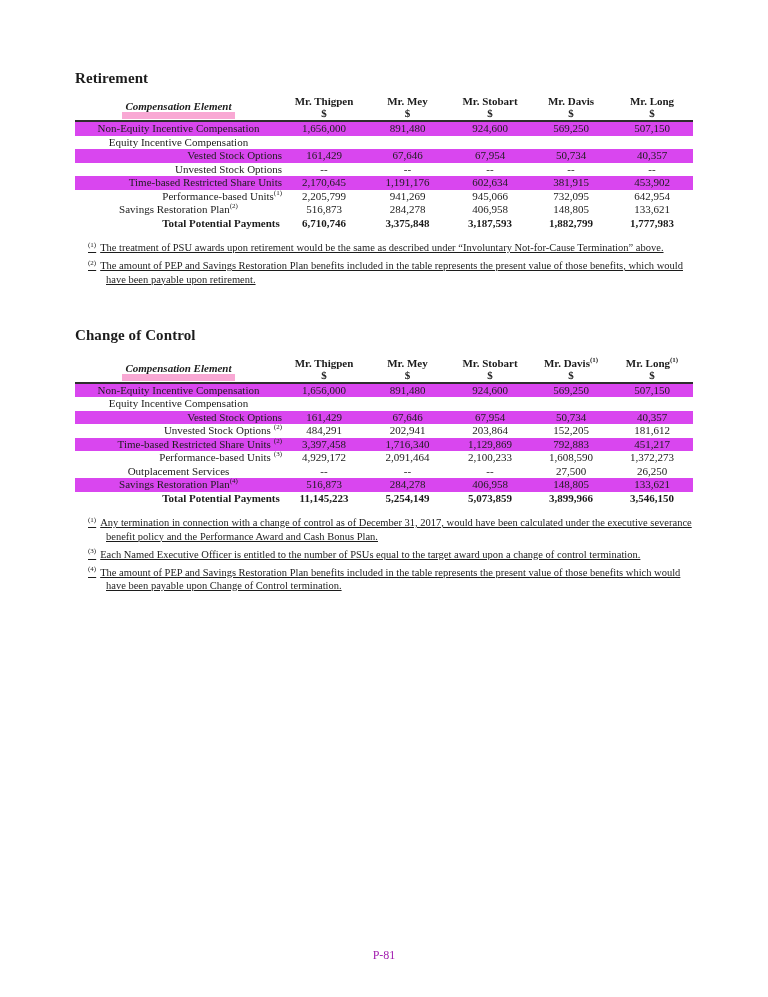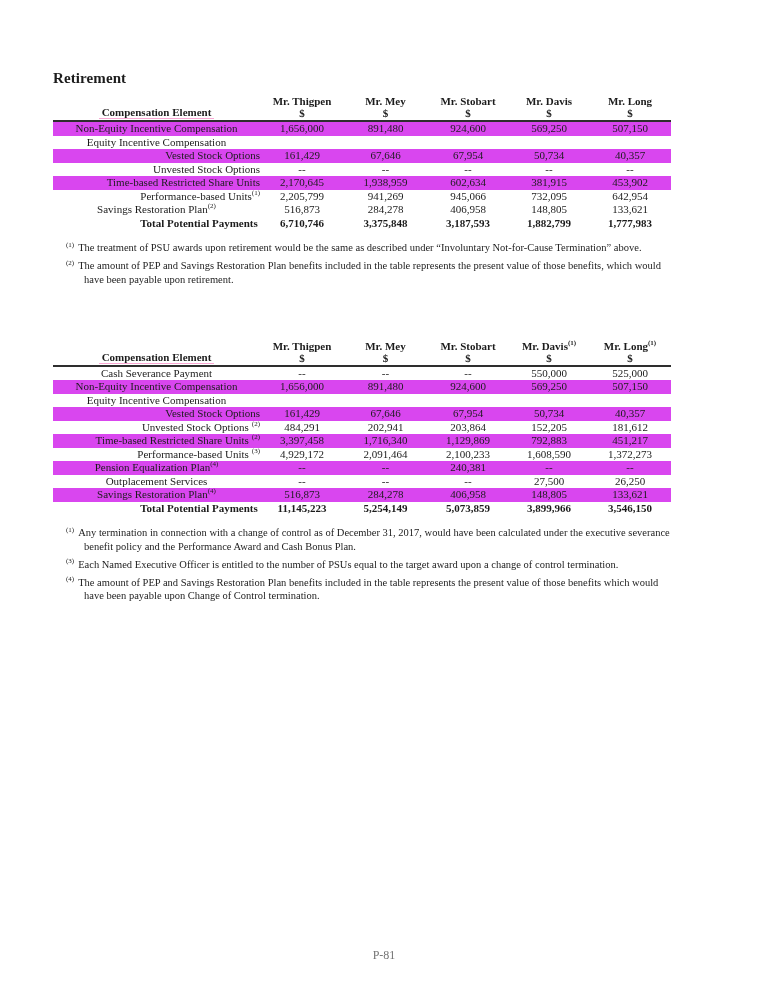--- a/index.html
+++ b/index.html
@@ -7,21 +7,21 @@
   .page {
     position: relative;
     width: 768px;
     height: 997px;
     margin: 0 auto;
     background: #ffffff;
     font-family: "Liberation Serif", "DejaVu Serif", serif;
     color: #1c1c1c;
     overflow: hidden;
   }
-  .content { padding: 0 53px; }
+  .content { padding: 0 75px; }
 
   .section-title {
     font-size: 15px;
     font-weight: bold;
     margin: 0;
     letter-spacing: 0.1px;
   }
   .sec-retirement { padding-top: 70px; }
   .sec-coc { padding-top: 36px; }
 
@@ -36,22 +36,23 @@
   table.comp-table th {
     font-size: 11px;
     font-weight: bold;
     line-height: 12px;
     vertical-align: bottom;
     padding: 0 0 1px 0;
     border-bottom: 2.5px solid #2e2e2e;
   }
   .elem-underline {
     display: inline-block;
-    border-bottom: 1px solid #f9a8d4;
+    border-bottom: 7px solid #f9a8d4;
     padding: 0 3px 0 3px;
+    font-style: italic;
   }
   th.th-element { text-align: center; padding-left: 48px; }
 
   table.comp-table td {
     font-size: 11px;
     line-height: 13.5px;
     padding: 0;
     text-align: center;
     white-space: nowrap;
     overflow: hidden;
@@ -70,36 +71,37 @@
   sup.gap { margin-left: 3px; }
 
   .footnotes { margin-top: 11px; }
   .footnote {
     margin: 0 0 4.5px 13px;
     padding-left: 18px;
     text-indent: -18px;
     font-size: 10.5px;
     line-height: 13.5px;
     max-width: 612px;
+    text-decoration: underline;
   }
   .footnote sup {
     font-size: 7px;
     line-height: 0;
     vertical-align: super;
     margin-right: 4px;
   }
 
   .page-footer {
     position: absolute;
     left: 0;
     right: 0;
     top: 948px;
     text-align: center;
     font-size: 12px;
-    color: #737373;
+    color: #a21caf;
   }
 </style>
 </head>
 <body>
 
 <div class="page">
   <div class="content">
 
     <div class="sec-retirement">
       <h2 class="section-title">Retirement</h2>
@@ -166,21 +168,21 @@
               <td class="label-cell"><span>Unvested Stock Options</span></td>
               <td>--</td>
               <td>--</td>
               <td>--</td>
               <td>--</td>
               <td>--</td>
             </tr>
             <tr class="shaded indent ">
               <td class="label-cell"><span>Time-based Restricted Share Units</span></td>
               <td>2,170,645</td>
-              <td>1,938,959</td>
+              <td>1,191,176</td>
               <td>602,634</td>
               <td>381,915</td>
               <td>453,902</td>
             </tr>
             <tr class="indent ">
               <td class="label-cell"><span>Performance-based Units</span><sup class="lbl-sup">(1)</sup></td>
               <td>2,205,799</td>
               <td>941,269</td>
               <td>945,066</td>
               <td>732,095</td>
@@ -204,20 +206,21 @@
             </tr>
           </tbody>
         </table>
       <div class="footnotes">
           <div class="footnote"><sup>(1)</sup><span>The treatment of PSU awards upon retirement would be the same as described under “Involuntary Not-for-Cause Termination” above.</span></div>
           <div class="footnote"><sup>(2)</sup><span>The amount of PEP and Savings Restoration Plan benefits included in the table represents the present value of those benefits, which would have been payable upon retirement.</span></div>
         </div>
     </div>
 
     <div class="sec-coc">
+      <h2 class="section-title">Change of Control</h2>
       <table class="comp-table">
           <colgroup>
             <col style="width: 207px;">
             <col style="width: 84px;">
             <col style="width: 83px;">
             <col style="width: 82px;">
             <col style="width: 80px;">
             <col style="width: 82px;">
           </colgroup>
           <thead>
@@ -239,28 +242,20 @@
                 <div><span>Mr. Davis</span><sup class="hdr-sup">(1)</sup></div>
                 <div>$</div>
               </th>
               <th>
                 <div><span>Mr. Long</span><sup class="hdr-sup">(1)</sup></div>
                 <div>$</div>
               </th>
             </tr>
           </thead>
           <tbody>
-            <tr>
-              <td class="label-cell"><span>Cash Severance Payment</span></td>
-              <td>--</td>
-              <td>--</td>
-              <td>--</td>
-              <td>550,000</td>
-              <td>525,000</td>
-            </tr>
             <tr class="shaded ">
               <td class="label-cell"><span>Non-Equity Incentive Compensation</span></td>
               <td>1,656,000</td>
               <td>891,480</td>
               <td>924,600</td>
               <td>569,250</td>
               <td>507,150</td>
             </tr>
             <tr>
               <td class="label-cell"><span>Equity Incentive Compensation</span></td>
@@ -294,28 +289,20 @@
               <td>792,883</td>
               <td>451,217</td>
             </tr>
             <tr class="indent ">
               <td class="label-cell"><span>Performance-based Units</span><sup class="lbl-sup gap">(3)</sup></td>
               <td>4,929,172</td>
               <td>2,091,464</td>
               <td>2,100,233</td>
               <td>1,608,590</td>
               <td>1,372,273</td>
-            </tr>
-            <tr class="shaded ">
-              <td class="label-cell"><span>Pension Equalization Plan</span><sup class="lbl-sup">(4)</sup></td>
-              <td>--</td>
-              <td>--</td>
-              <td>240,381</td>
-              <td>--</td>
-              <td>--</td>
             </tr>
             <tr>
               <td class="label-cell"><span>Outplacement Services</span></td>
               <td>--</td>
               <td>--</td>
               <td>--</td>
               <td>27,500</td>
               <td>26,250</td>
             </tr>
             <tr class="shaded ">

